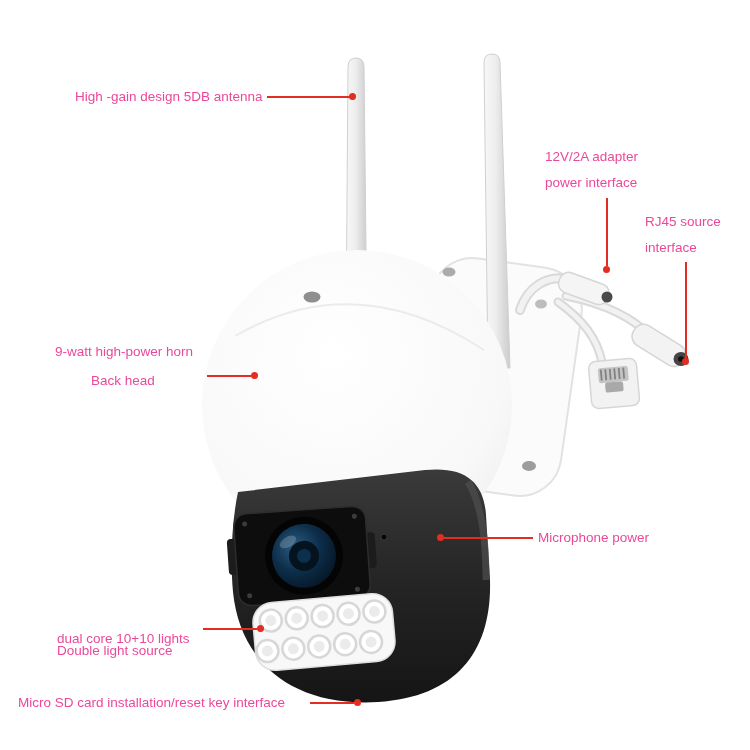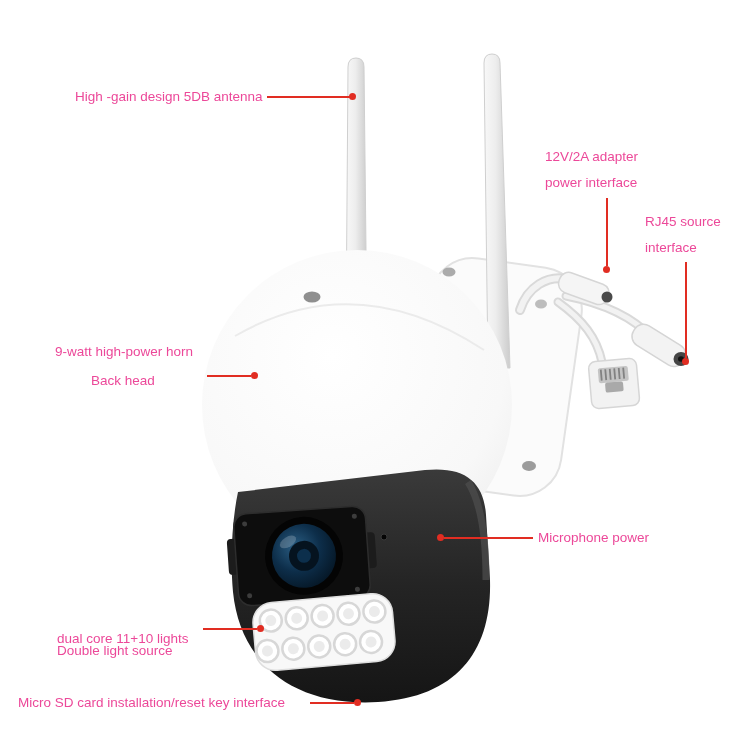--- a/index.html
+++ b/index.html
@@ -187,21 +187,21 @@
   <div class="label" style="left:55px; top:345px;">9-watt high-power horn</div>
   <div class="label" style="left:55px; top:374px;margin-left:36px;">Back head</div>
   <div class="cline h" style="left:207px; top:375px; width:44px;"></div>
   <div class="cdot" style="left:251px; top:372px;"></div>
 
   <div class="label" style="left:538px; top:531px;">Microphone power</div>
   <div class="cline h" style="left:444px; top:537px; width:89px;"></div>
   <div class="cdot" style="left:437px; top:534px;"></div>
 
   <div class="label" style="left:57px; top:644px;">Double light source</div>
-  <div class="label" style="left:57px; top:632px;">dual core 11+10 lights</div>
+  <div class="label" style="left:57px; top:632px;">dual core 10+10 lights</div>
   <div class="cline h" style="left:203px; top:628px; width:54px;"></div>
   <div class="cdot" style="left:257px; top:625px;"></div>
 
   <div class="label" style="left:18px; top:696px;">Micro SD card installation/reset key interface</div>
   <div class="cline h" style="left:310px; top:702px; width:44px;"></div>
   <div class="cdot" style="left:354px; top:699px;"></div>
 
 </div>
 
 </body></html>

